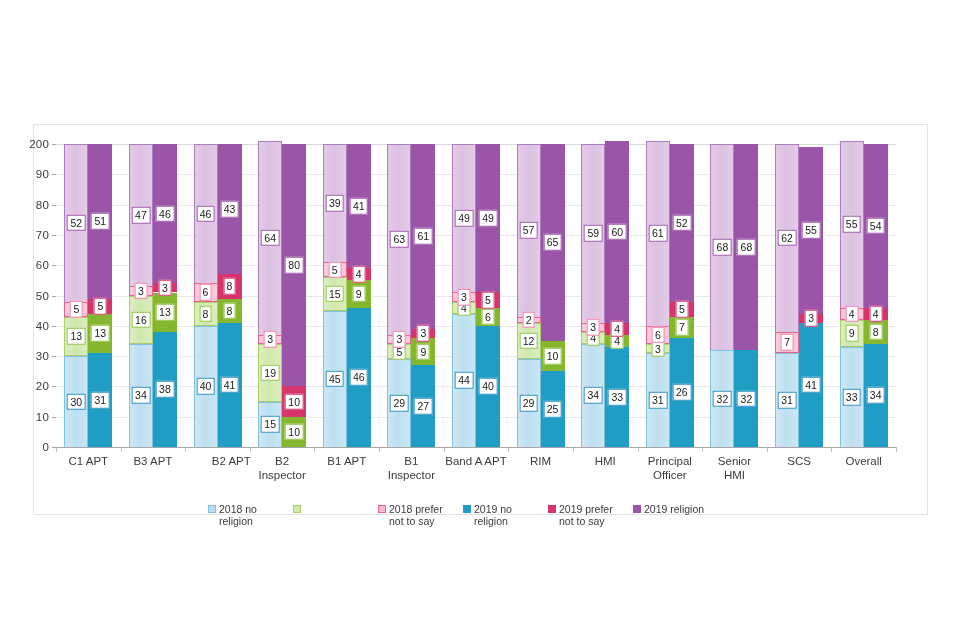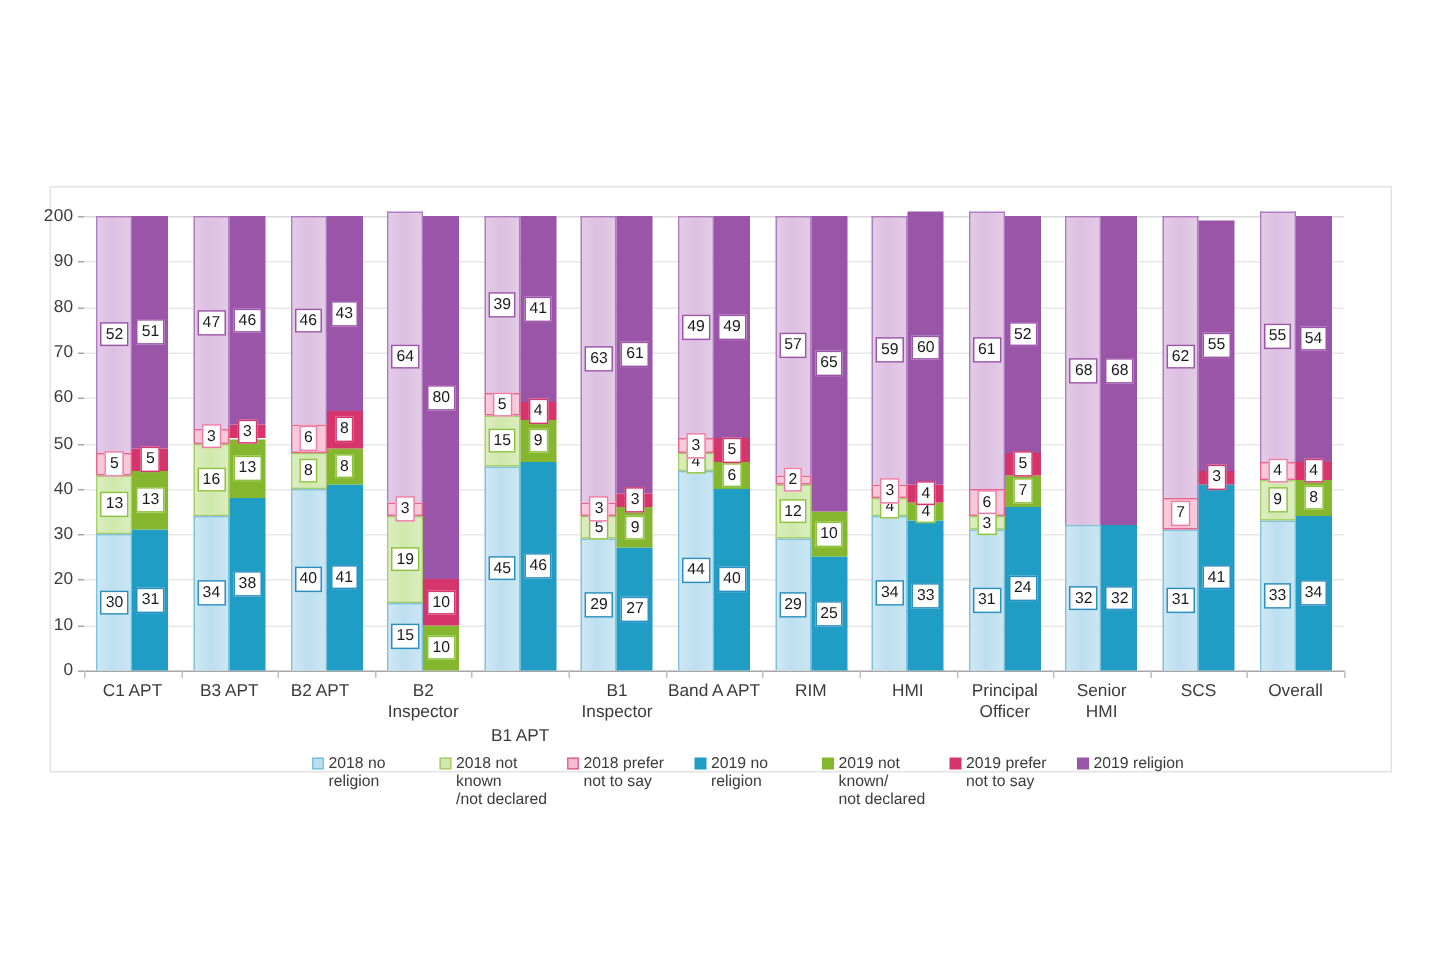--- a/index.html
+++ b/index.html
@@ -435,21 +435,21 @@
             <div class="dlabel dl-none18" style="bottom: auto; top: 256.035px;">31</div>
             <div class="seg s18-nk" style="height: 9.09px; bottom: 93.93px;"></div>
             <div class="dlabel dl-nk18" style="bottom: auto; top: 204.525px;">3</div>
             <div class="seg s18-pnts" style="height: 18.18px; bottom: 103.02px;"></div>
             <div class="dlabel dl-pnts18" style="bottom: auto; top: 190.89px;">6</div>
             <div class="seg s18-rel" style="height: 184.83px; bottom: 121.2px;"></div>
             <div class="dlabel dl-rel18" style="bottom: auto; top: 89.385px;">61</div>
           </div>
           <div class="bar y2019">
             <div class="seg s19-none" style="height: 109.08px; bottom: 0px;"></div>
-            <div class="dlabel dl-none19" style="bottom: auto; top: 248.46px;">24</div>
+            <div class="dlabel dl-none19" style="bottom: auto; top: 248.46px;">26</div>
             <div class="seg s19-nk" style="height: 21.21px; bottom: 109.08px;"></div>
             <div class="dlabel dl-nk19" style="bottom: auto; top: 183.315px;">7</div>
             <div class="seg s19-pnts" style="height: 15.15px; bottom: 130.29px;"></div>
             <div class="dlabel dl-pnts19" style="bottom: auto; top: 165.135px;">5</div>
             <div class="seg s19-rel" style="height: 157.56px; bottom: 145.44px;"></div>
             <div class="dlabel dl-rel19" style="bottom: auto; top: 78.78px;">52</div>
           </div>
           <div class="group-sep" style="left: -8.30769px;"></div>
         </div>
         <div class="group" style="left: 654.462px; width: 48px;">
@@ -507,63 +507,56 @@
             <div class="seg s19-rel" style="height: 163.62px; bottom: 139.38px;"></div>
             <div class="dlabel dl-rel19" style="bottom: auto; top: 81.81px;">54</div>
           </div>
           <div class="group-sep" style="left: -8.30769px;"></div>
           <div class="group-sep" style="left: 56.3077px;"></div>
         </div>
       </div>
     <div id="xlabels">
         <div class="xlabel" style="left: 0px; width: 64.6154px;">C1 APT</div>
         <div class="xlabel" style="left: 64.6154px; width: 64.6154px;">B3 APT</div>
-        <div class="xlabel" style="left: 125px; width: 64.6154px;">B2 APT</div>
+        <div class="xlabel" style="left: 143px; width: 64.6154px;">B2 APT</div>
         <div class="xlabel" style="left: 193.846px; width: 64.6154px;">B2
 Inspector</div>
-        <div class="xlabel" style="left: 258.462px; width: 64.6154px; margin-top: 30px;">B1 APT</div>
+        <div class="xlabel" style="left: 258.462px; width: 64.6154px;">B1 APT</div>
         <div class="xlabel" style="left: 323.077px; width: 64.6154px;">B1
 Inspector</div>
         <div class="xlabel" style="left: 387.692px; width: 64.6154px;">Band A APT</div>
         <div class="xlabel" style="left: 452.308px; width: 64.6154px;">RIM</div>
         <div class="xlabel" style="left: 516.923px; width: 64.6154px;">HMI</div>
         <div class="xlabel" style="left: 581.538px; width: 64.6154px;">Principal
 Officer</div>
         <div class="xlabel" style="left: 646.154px; width: 64.6154px;">Senior
 HMI</div>
         <div class="xlabel" style="left: 710.769px; width: 64.6154px;">SCS</div>
         <div class="xlabel" style="left: 775.385px; width: 64.6154px;">Overall</div>
       </div>
     <div id="legend">
         <div class="legend-item">
           <span class="legend-swatch sw-none18"></span>
           <span class="legend-text">2018 no
 religion</span>
         </div>
         <div class="legend-item">
           <span class="legend-swatch sw-nk18"></span>
-          <span class="legend-text">2018 not known
-/not declared</span>
         </div>
         <div class="legend-item">
           <span class="legend-swatch sw-pnts18"></span>
           <span class="legend-text">2018 prefer
 not to say</span>
         </div>
         <div class="legend-item">
           <span class="legend-swatch sw-none19"></span>
           <span class="legend-text">2019 no
 religion</span>
         </div>
         <div class="legend-item">
-          <span class="legend-swatch sw-nk19"></span>
-          <span class="legend-text">2019 not known/
-not declared</span>
-        </div>
-        <div class="legend-item">
           <span class="legend-swatch sw-pnts19"></span>
           <span class="legend-text">2019 prefer
 not to say</span>
         </div>
         <div class="legend-item">
           <span class="legend-swatch sw-rel19"></span>
           <span class="legend-text">2019 religion</span>
         </div>
       </div>
   </div>

